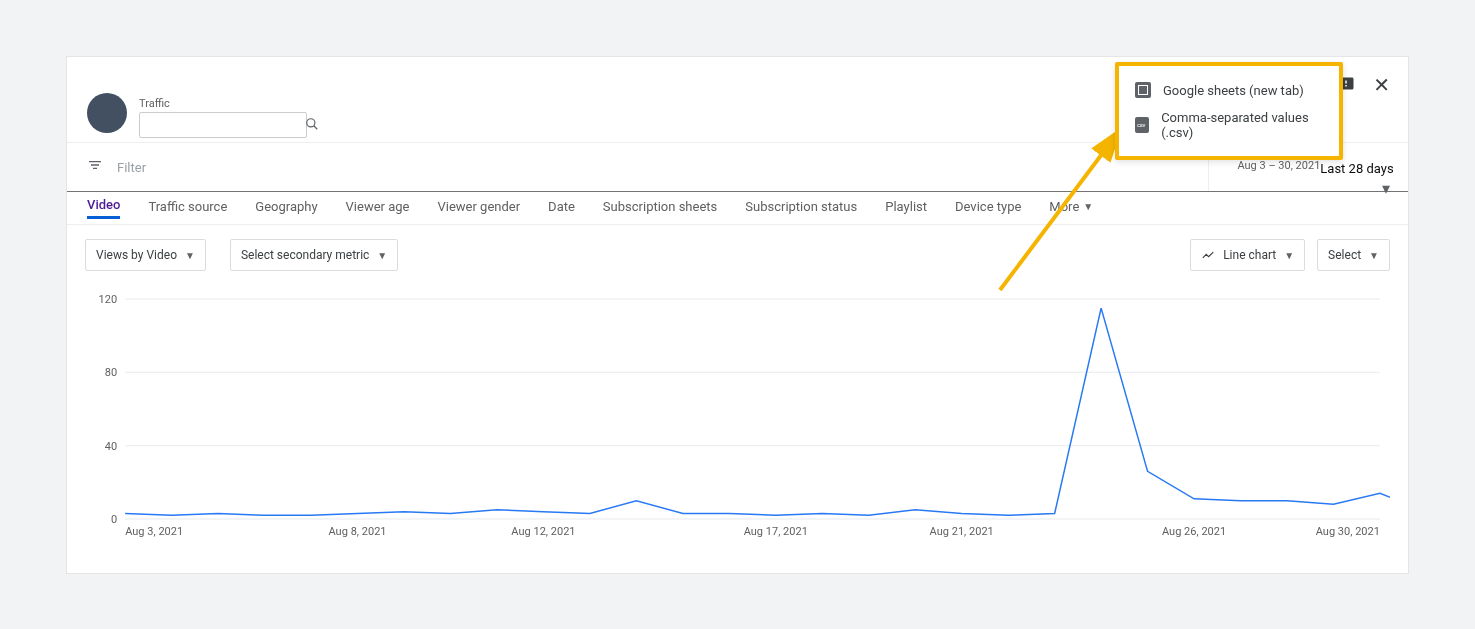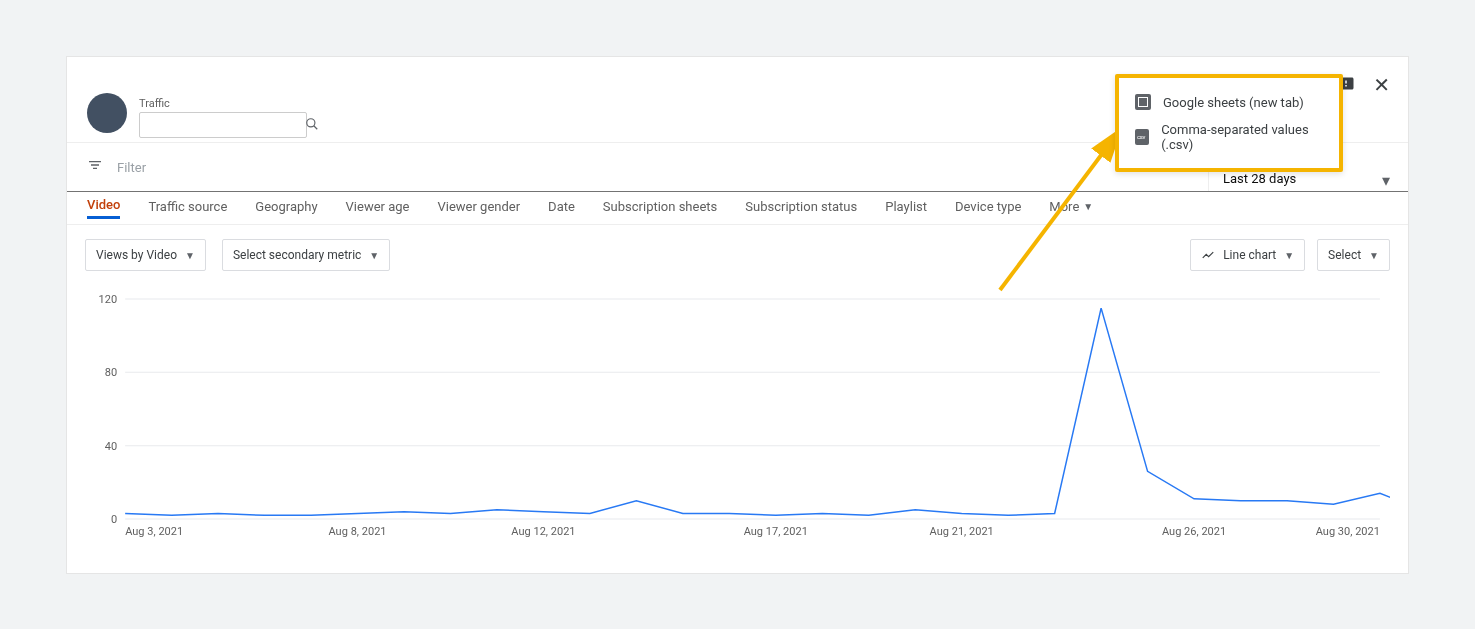--- a/index.html
+++ b/index.html
@@ -14,32 +14,32 @@
   .search-wrap input { border:0; outline:0; flex:1; font-size:12px; background:transparent; }
   .search-wrap .magnify { font-size:14px; color:#5f6368; cursor:pointer; }
   .hdr-right { position:absolute; right:18px; top:18px; display:flex; align-items:center; gap:18px; }
   .feedback-ico { width:18px; height:18px; display:inline-flex; align-items:center; justify-content:center; color:#3c4043; }
   .close-x { font-size:20px; color:#3c4043; cursor:pointer; line-height:1; }
   .compare-link { color:#065fd4; font-size:13px; font-weight:500; letter-spacing:.3px; }
   
   .filter-row { height:50px; border-top:1px solid #eee; border-bottom:1px solid #737373; display:flex; align-items:center; padding:0 20px; position:relative; }
   .filter-ico { color:#5f6368; margin-right:14px; font-size:16px; }
   .filter-text { color:#9aa0a6; font-size:13px; }
-  .date-box { position:absolute; right:0; top:8px; bottom:0; width:200px; border-left:1px solid #eee; display:flex; flex-direction:column; justify-content:center; padding-left:14px; }
+  .date-box { position:absolute; right:0; top:16px; bottom:0; width:200px; border-left:1px solid #eee; display:flex; justify-content:center; padding-left:14px; }
   .date-box .d1 { font-size:11px; color:#606060; }
   .date-box .d2 { font-size:13px; color:#0d0d0d; margin-top:2px; }
   .date-box .chevd { position:absolute; right:18px; top:20px; color:#5f6368; }
   
   .tabs { height:33px; border-bottom:1px solid #eee; display:flex; align-items:center; gap:28px; padding:0 20px; font-size:13px; color:#606060; }
   .tab { cursor:pointer; padding-bottom:4px; }
-  .tab.active { color:#c2410c; border-bottom:3px solid #065fd4; font-weight:500; }
+  .tab.active { color:#4c1d95; border-bottom:3px solid #065fd4; font-weight:500; }
   .more-tab { display:flex; align-items:center; gap:4px; }
   
   .chart-area { padding:14px 18px 24px 18px; position:relative; }
-  .chart-ctrls { display:flex; gap:16px; }
+  .chart-ctrls { display:flex; gap:24px; }
   .dd-btn { height:32px; border:1px solid #dadce0; border-radius:2px; background:#fff; display:inline-flex; align-items:center; padding:0 10px; font-size:12px; color:#3c4043; cursor:pointer; gap:8px; }
   .dd-btn .tri { font-size:10px; color:#5f6368; }
   .chart-ctrls-right { position:absolute; right:18px; top:14px; display:flex; gap:12px;justify-content:flex-end; }
   
   .chart-wrap { margin-top:18px; }
   svg.chart { width:100%; height:260px; display:block; }
   .grid line { stroke:#e8eaed; stroke-width:1; }
   .yaxis text, .xaxis text { font-size:11px; fill:#606060; }
   .dataline { fill:none; stroke:#2879f4; stroke-width:1.5; }
   
@@ -159,21 +159,21 @@
               <text x="1104.8148148148148" y="246" text-anchor="middle">Aug 26, 2021</text>
               <text x="1290" y="246" text-anchor="end">Aug 30, 2021</text>
             </g>
             <path class="dataline" d="M40 224.5 L86.29629629629629 226.33333333333331 L132.59259259259258 224.5 L178.88888888888889 226.33333333333331 L225.18518518518516 226.33333333333331 L271.48148148148147 224.5 L317.77777777777777 222.66666666666666 L364.0740740740741 224.5 L410.3703703703703 220.83333333333334 L456.66666666666663 222.66666666666666 L502.96296296296293 224.5 L549.2592592592592 211.66666666666666 L595.5555555555555 224.5 L641.8518518518518 224.5 L688.1481481481482 226.33333333333331 L734.4444444444445 224.5 L780.7407407407406 226.33333333333331 L827.0370370370371 220.83333333333334 L873.3333333333333 224.5 L919.6296296296297 226.33333333333331 L965.9259259259259 224.5 L1012.2222222222223 19.166666666666657 L1058.5185185185185 182.33333333333334 L1104.8148148148148 209.83333333333334 L1151.111111111111 211.66666666666666 L1197.4074074074074 211.66666666666666 L1243.7037037037037 215.33333333333334 L1290 204.33333333333331 L1336.2962962962963 222.66666666666666 " stroke="#2879f4"></path>
           </svg>
       </div>
     </div>
 
   </div>
 
-  <div class="popover" style="left:1115px; top:74px;">
+  <div class="popover" style="left:1115px; top:62px;">
     <div class="pop-item">
       <span class="pop-ico sheet"></span>
       <span>Google sheets (new tab)</span>
     </div>
     <div class="pop-item">
       <span class="pop-ico csv"></span>
       <span>Comma-separated values (.csv)</span>
     </div>
   </div>
 

